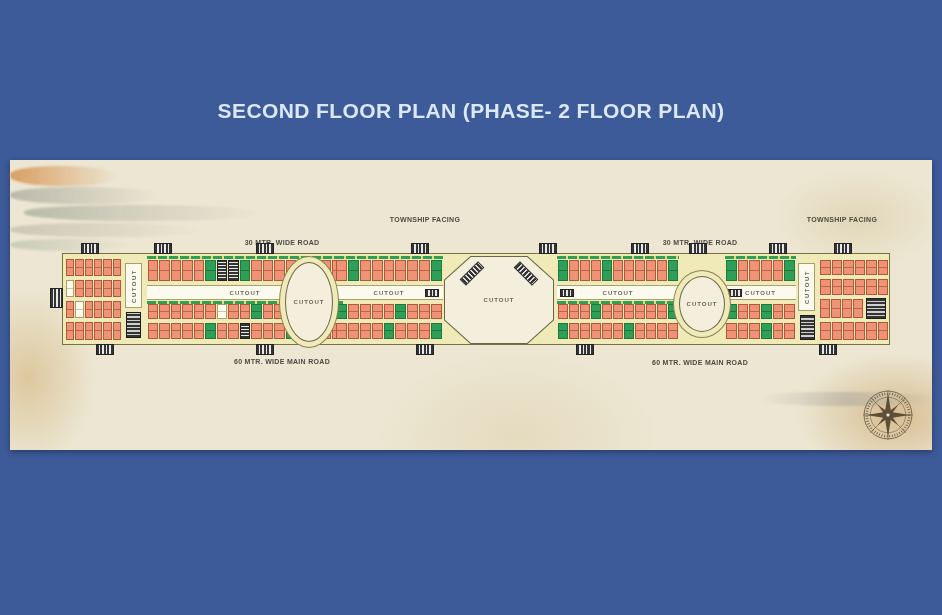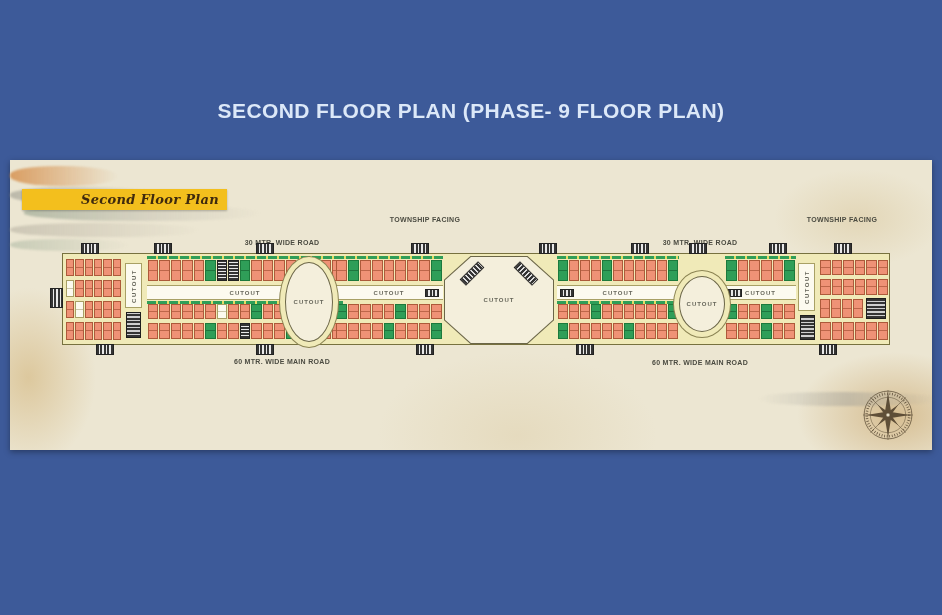--- a/index.html
+++ b/index.html
@@ -94,34 +94,31 @@
   }
   .coreblock{
     position:absolute;background:repeating-linear-gradient(0deg,#343434 0 2px,#cfcfcf 2px 3.5px);
     border:1px solid #1d1d1d;box-sizing:border-box;
   }
   .compass{position:absolute;left:852px;top:229px;width:52px;height:52px;opacity:.85;}
 </style>
 </head>
 <body>
 
-<div class="page-title">SECOND FLOOR PLAN (PHASE- 9 FLOOR PLAN)</div>
+<div class="page-title">SECOND FLOOR PLAN (PHASE- 2 FLOOR PLAN)</div>
 
 <div class="panel">
 
   <div class="stroke s1"></div>
   <div class="stroke s2"></div>
   <div class="stroke s3"></div>
   <div class="stroke s4"></div>
   <div class="stroke s5"></div>
   <div class="stroke s6"></div>
 
-  <div class="banner">
-    <span>Second Floor Plan</span>
-  </div>
 
   <div class="map-label" style="left:415px;top:59px;">TOWNSHIP FACING</div>
   <div class="map-label" style="left:832px;top:59px;">TOWNSHIP FACING</div>
   <div class="map-label" style="left:272px;top:82px;">30 MTR. WIDE ROAD</div>
   <div class="map-label" style="left:690px;top:82px;">30 MTR. WIDE ROAD</div>
   <div class="map-label" style="left:272px;top:201px;">60 MTR. WIDE MAIN ROAD</div>
   <div class="map-label" style="left:690px;top:202px;">60 MTR. WIDE MAIN ROAD</div>
 
   <div class="strip">
     <div id="bands">

